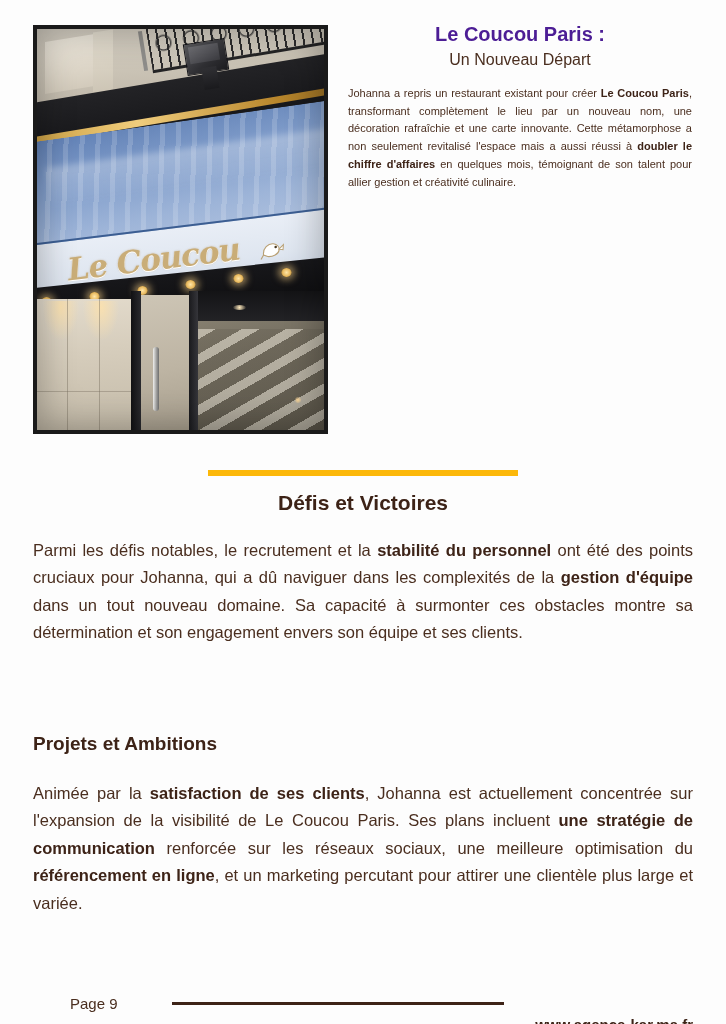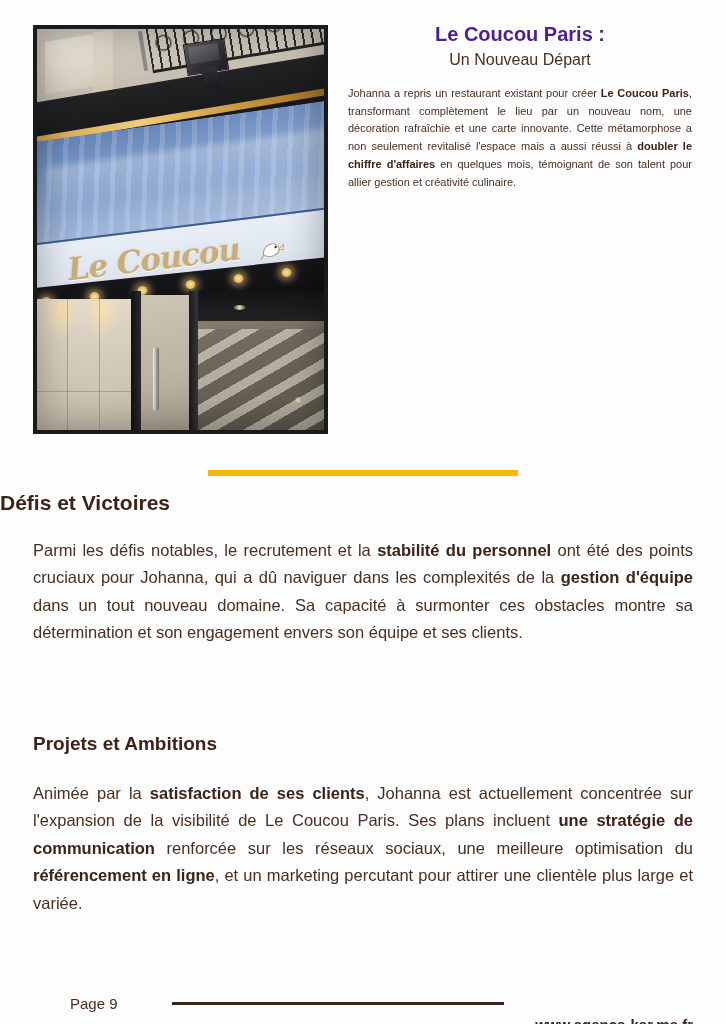--- a/index.html
+++ b/index.html
@@ -355,20 +355,21 @@
     height: 6px;
     background: #fcb80a;
   }
 
   
   .section-heading-center {
     position: absolute;
     left: 0;
     top: 491px;
     width: 726px;
+    text-align: center;
     font-size: 21px;
     font-weight: 700;
     color: #3d2317;
     margin: 0;
   }
 
   
   .body-block {
     position: absolute;
     left: 33px;

